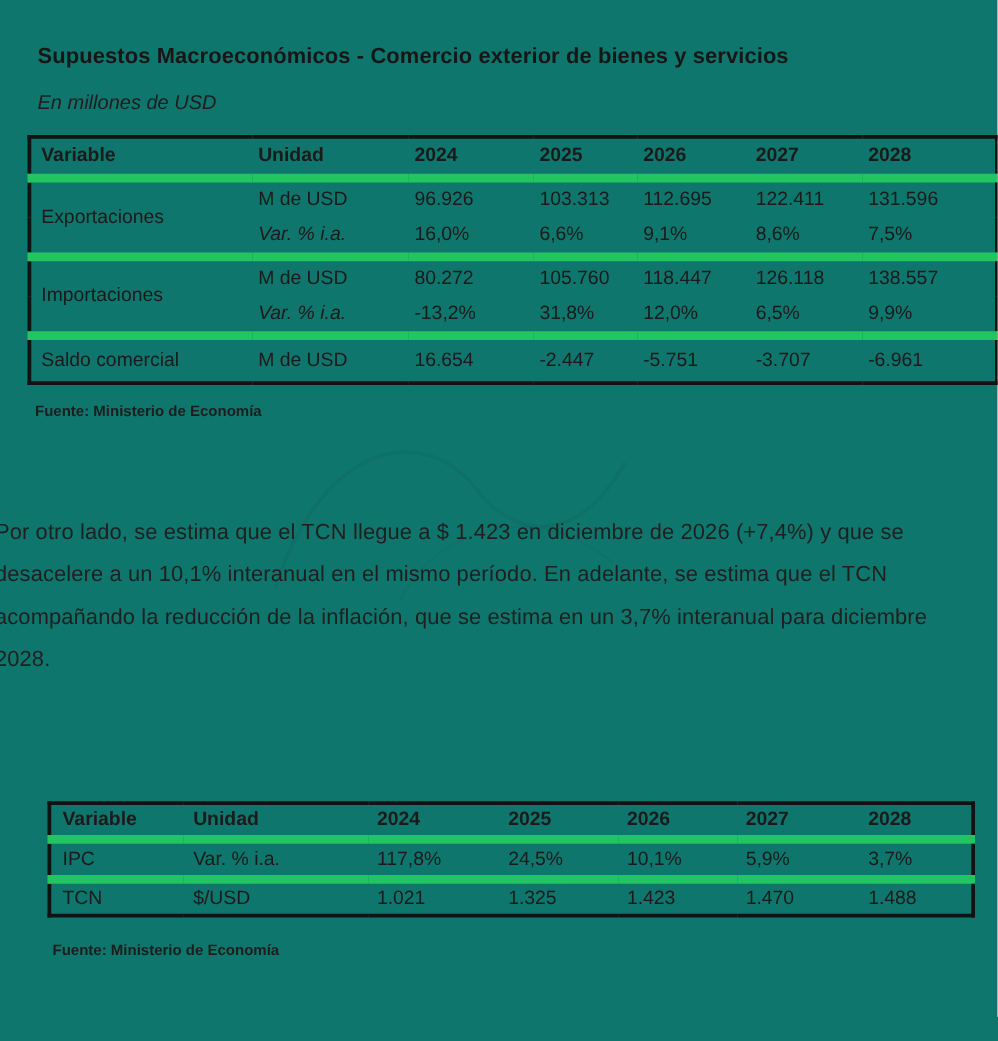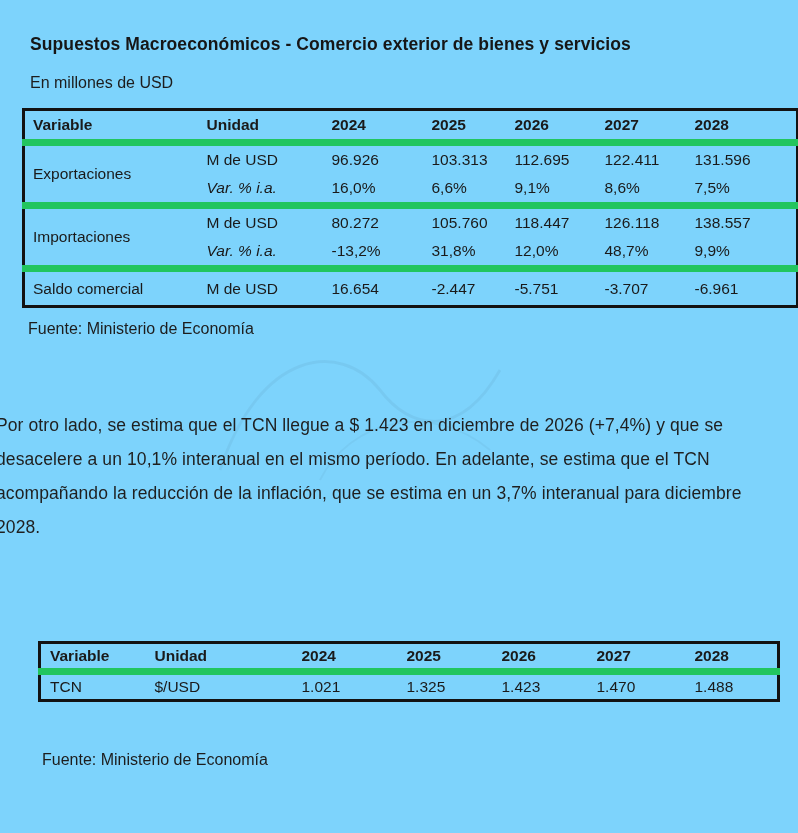--- a/index.html
+++ b/index.html
@@ -1,27 +1,27 @@
 <!DOCTYPE html>
 <html><head>
 <meta charset="utf-8">
 <style>
   * { margin:0; padding:0; box-sizing:border-box; }
   html,body { background:#ffffff; }
   body {
     width:798px; height:833px; position:relative; overflow:hidden;
     font-family:"Liberation Sans", sans-serif; color:#1a1a1a;
   }
-  .page { position:absolute; inset:0; background:#7dd3fc; }
+  .page { position:absolute; inset:0; background:#0f766e; }
 
   .sec-title { position:absolute; font-size:17.5px; font-weight:bold; line-height:24px; letter-spacing:0.1px; color:#161616; }
   .t1 { left:30px; top:32px; }
   .t2 { left:47px; top:567px; }
 
-  .sec-sub { position:absolute; font-size:16px; line-height:22px; color:#1d1d1d;text-align:center; }
+  .sec-sub { position:absolute; font-size:16px; font-style:italic; line-height:22px; color:#1d1d1d;text-align:center; }
   .s1 { left:30px; top:72px; }
   .s2 { left:47px; top:605px; }
 
   table.tbl { position:absolute; border-collapse:collapse; table-layout:fixed; border:3px solid #121212;padding-left:44px; }
   .tbl th, .tbl td { font-size:15.5px; text-align:left; vertical-align:middle; padding:0 0 0 5px; color:#1a1a1a; overflow:hidden; white-space:nowrap; }
   .tbl th { font-weight:bold; }
   .tbl td.var { font-weight:normal; }
   .tbl .it { font-style:italic; }
   .tbl tr.hdr th { border-bottom:3px solid #121212; }
   .tbl tr.sec-top td { border-top:7px solid #22c55e; }
@@ -36,21 +36,21 @@
   .tbl1 tr.saldo { height:38px; }
 
   .tbl2 { left:38px; top:641px; width:739px; }
   .tbl2 th, .tbl2 td { padding-left:7px; }
   .tbl2 .c0 { padding-left:9px; }
   .tbl2 .c1 { padding-left:8px; }
   .tbl2 tr.hdr { height:29px; }
   .tbl2 tr.ipc { height:32px; }
   .tbl2 tr.tcn { height:29px; }
 
-  .src { position:absolute; font-size:16px; line-height:20px; color:#1d1d1d; }
+  .src { position:absolute; font-size:12px; line-height:20px; color:#1d1d1d;font-weight:bold; }
   .src1 { left:28px; top:319px; }
   .src2 { left:42px; top:750px; }
 
   .para { position:absolute; left:-4px; top:408px; width:920px; }
   .para .pline { white-space:nowrap; font-size:17.5px; line-height:34px; color:#1f1f1f; letter-spacing:0.1px; }
 
   .watermark { position:absolute; left:200px; top:330px; width:320px; height:160px; pointer-events:none; }
 </style>
 </head>
 <body>
@@ -104,21 +104,21 @@
         <td>105.760</td>
         <td>118.447</td>
         <td>126.118</td>
         <td>138.557</td>
       </tr>
       <tr class="r3">
         <td class="it">Var. % i.a.</td>
         <td>-13,2%</td>
         <td>31,8%</td>
         <td>12,0%</td>
-        <td>48,7%</td>
+        <td>6,5%</td>
         <td>9,9%</td>
       </tr>
       <tr class="sec-top saldo">
         <td class="var c0">Saldo comercial</td>
         <td>M de USD</td>
         <td>16.654</td>
         <td>-2.447</td>
         <td>-5.751</td>
         <td>-3.707</td>
         <td>-6.961</td>
@@ -154,20 +154,29 @@
     <tbody>
       <tr class="hdr">
         <th class="c0">Variable</th>
         <th class="c1">Unidad</th>
         <th>2024</th>
         <th>2025</th>
         <th>2026</th>
         <th>2027</th>
         <th>2028</th>
       </tr>
+      <tr class="sec-top ipc">
+        <td class="var c0">IPC</td>
+        <td class="c1">Var. % i.a.</td>
+        <td>117,8%</td>
+        <td>24,5%</td>
+        <td>10,1%</td>
+        <td>5,9%</td>
+        <td>3,7%</td>
+      </tr>
       <tr class="sec-top tcn">
         <td class="var c0">TCN</td>
         <td class="c1">$/USD</td>
         <td>1.021</td>
         <td>1.325</td>
         <td>1.423</td>
         <td>1.470</td>
         <td>1.488</td>
       </tr>
     </tbody>

